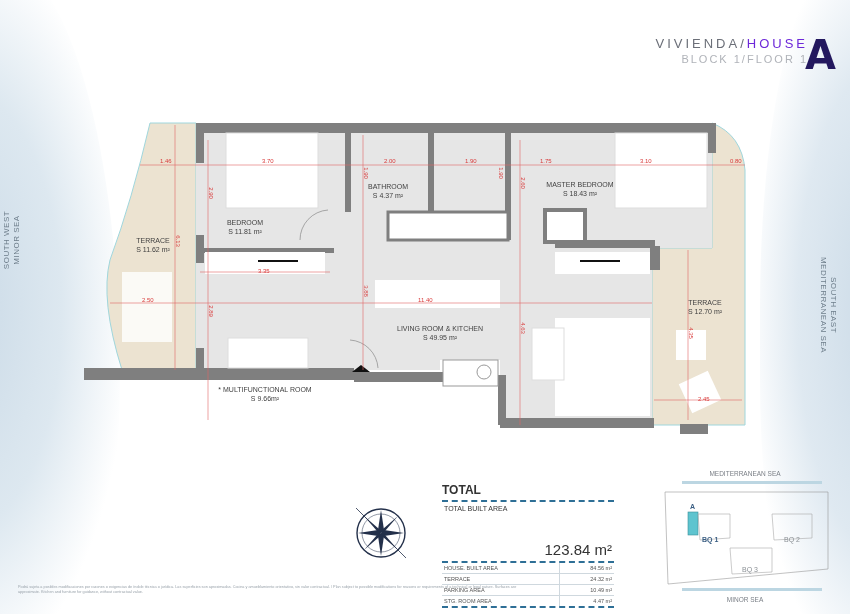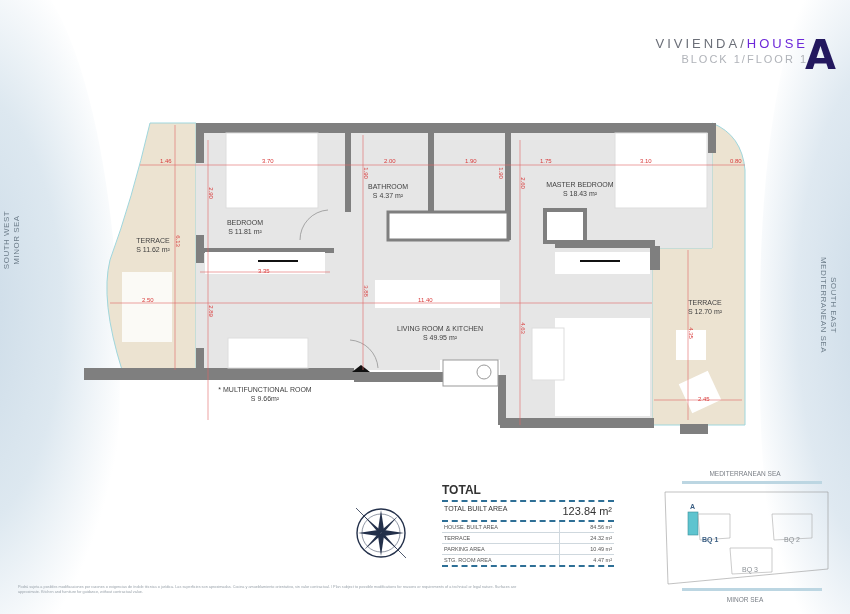--- a/index.html
+++ b/index.html
@@ -15,21 +15,21 @@
   .side-l{position:absolute;left:2px;top:290px;transform:rotate(-90deg);transform-origin:left top;font-size:8px;color:#6d7d8a;letter-spacing:.5px;text-align:center;line-height:10px;width:100px;}
   .side-r{position:absolute;left:838px;top:250px;transform:rotate(90deg);transform-origin:left top;font-size:8px;color:#6d7d8a;letter-spacing:.5px;text-align:center;line-height:10px;width:110px;}
   .plan{position:absolute;left:0;top:0;width:850px;height:614px;}
   .lbl{position:absolute;font-size:7px;color:#3f3f3f;text-align:center;line-height:9px;}
   .dim{position:absolute;font-size:6px;color:#d93b3b;}
   .dimv{position:absolute;font-size:6px;color:#d93b3b;transform:rotate(90deg);}
   .total{position:absolute;left:442px;top:483px;width:172px;}
   .total h3{margin:0 0 3px 0;font-size:12px;font-weight:bold;color:#333;}
   .tbl{border-top:2px dashed #2e6f96;border-bottom:2px dashed #2e6f96;}
   .row-main{display:flex;justify-content:space-between;font-size:7px;color:#333;padding:3px 2px;border-bottom:2px dashed #2e6f96;}
-  .row-main .v{font-size:11px;}
+  .row-main .v{font-size:15px;margin-top:36px;}
   .row{display:flex;font-size:5.5px;color:#555;border-bottom:1px solid #cfd8de;}
   .row:last-child{border-bottom:none;}
   .row .k{flex:1;padding:2px;border-right:1px solid #cfd8de;}
   .row .v{width:50px;text-align:right;padding:2px;}
   .keymap{position:absolute;left:660px;top:470px;width:180px;height:140px;}
   .km-sea{position:absolute;font-size:6.5px;color:#7a7f86;left:0;width:170px;text-align:center;}
   .km-bar{position:absolute;left:22px;width:140px;height:3px;background:#bcd6e2;}
   .km-lbl{position:absolute;font-size:7px;color:#3a5e83;font-weight:bold;}
   .km-lbl.g{color:#8c9196;font-weight:normal;}
   .disclaimer{position:absolute;left:18px;top:585px;width:500px;font-size:3.8px;color:#9aa3ab;line-height:5px;}

